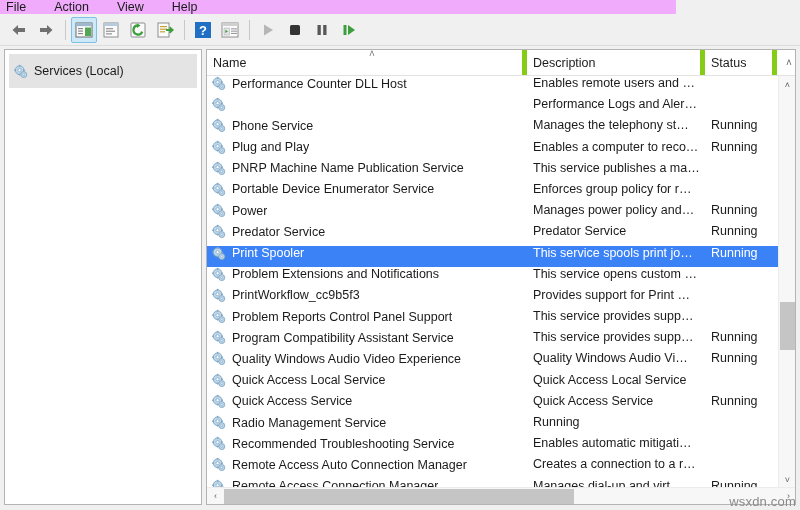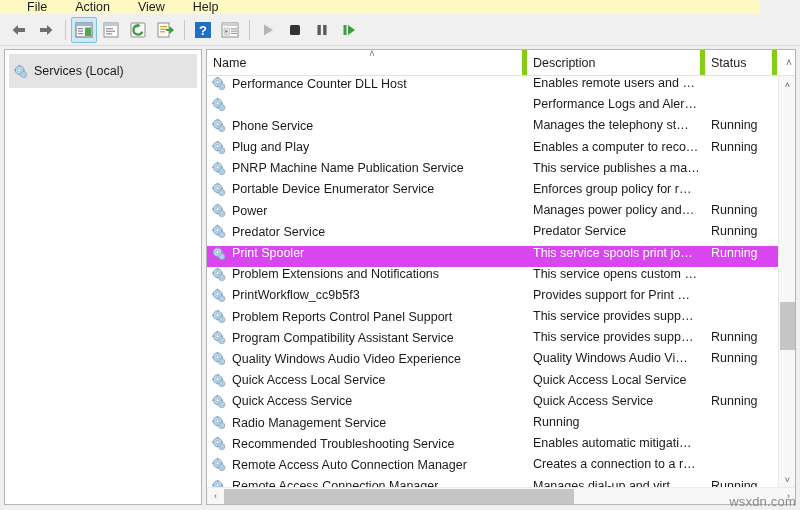--- a/index.html
+++ b/index.html
@@ -13,24 +13,24 @@
 
   #app {
     position: relative;
     width: 800px; height: 510px;
     background: #f0f0f0;
   }
 
   
   .menubar {
     position: absolute; top: 0; left: 0;
-    width: 760px; height: 14px;
-    background: #fef9c3;
+    width: 676px; height: 14px;
+    background: #f0abfc;
     display: flex; align-items: flex-end;
-    padding-left: 25px;
+    padding-left: 4px;
     overflow: hidden;
   }
   .menu-item {
     font-size: 12.5px;
     color: #1b1b1b;
     padding: 0 10px 0 2px;
     margin-right: 16px;
     line-height: 14px;
     white-space: nowrap;
     cursor: default;
@@ -143,21 +143,21 @@
   .row {
     display: flex;
     align-items: flex-start;
     height: 21.2px;
     font-size: 12.5px;
     color: #1b1b1b;
     white-space: nowrap;
     cursor: default;
   }
   .row.selected {
-    background: #d946ef;
+    background: #3b82f6;
     color: #ffffff;
   }
   .cell-name {
     width: 320px;
     display: flex; align-items: center;
     padding-left: 4px;
     overflow: hidden;
   }
   .cell-name .txt { margin-left: 6px; overflow: hidden; text-overflow: ellipsis; }
   .cell-desc {

